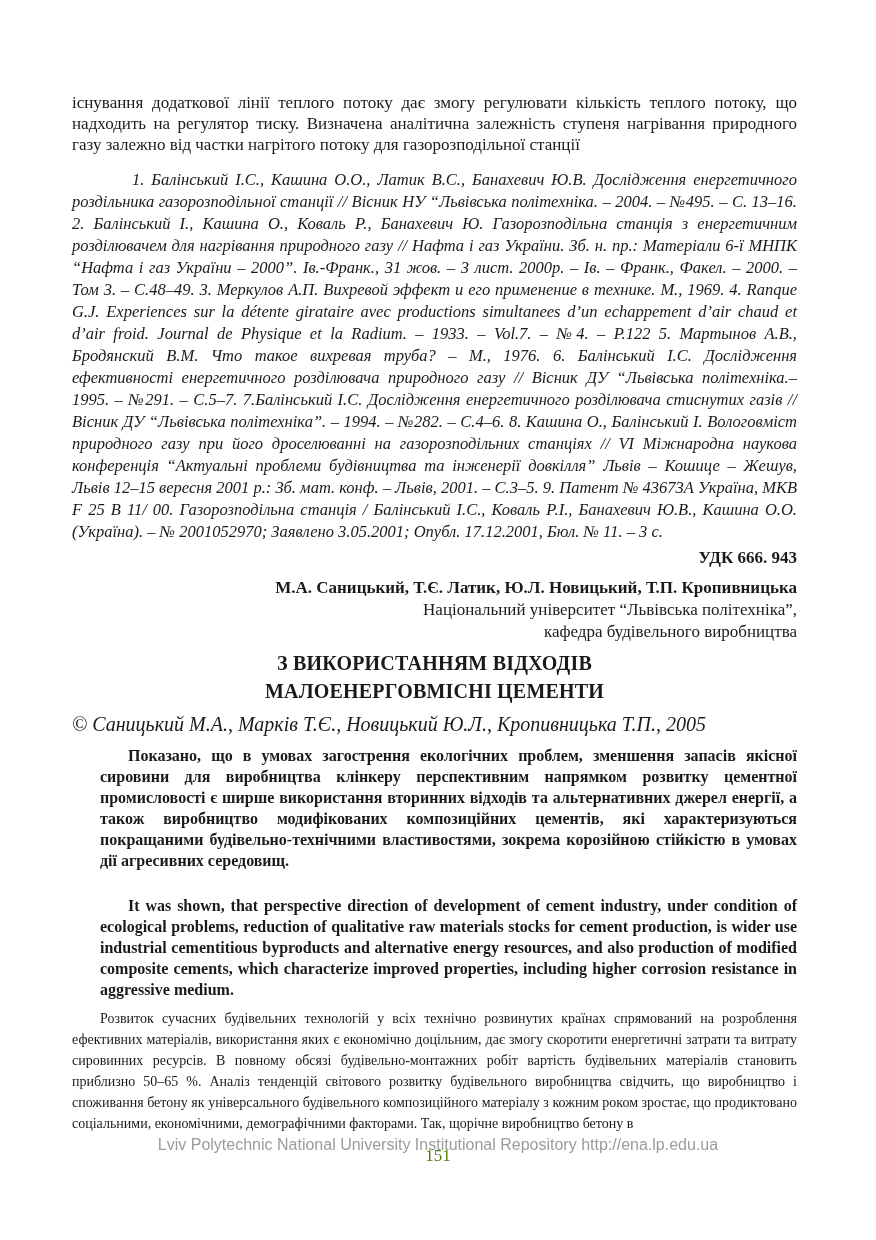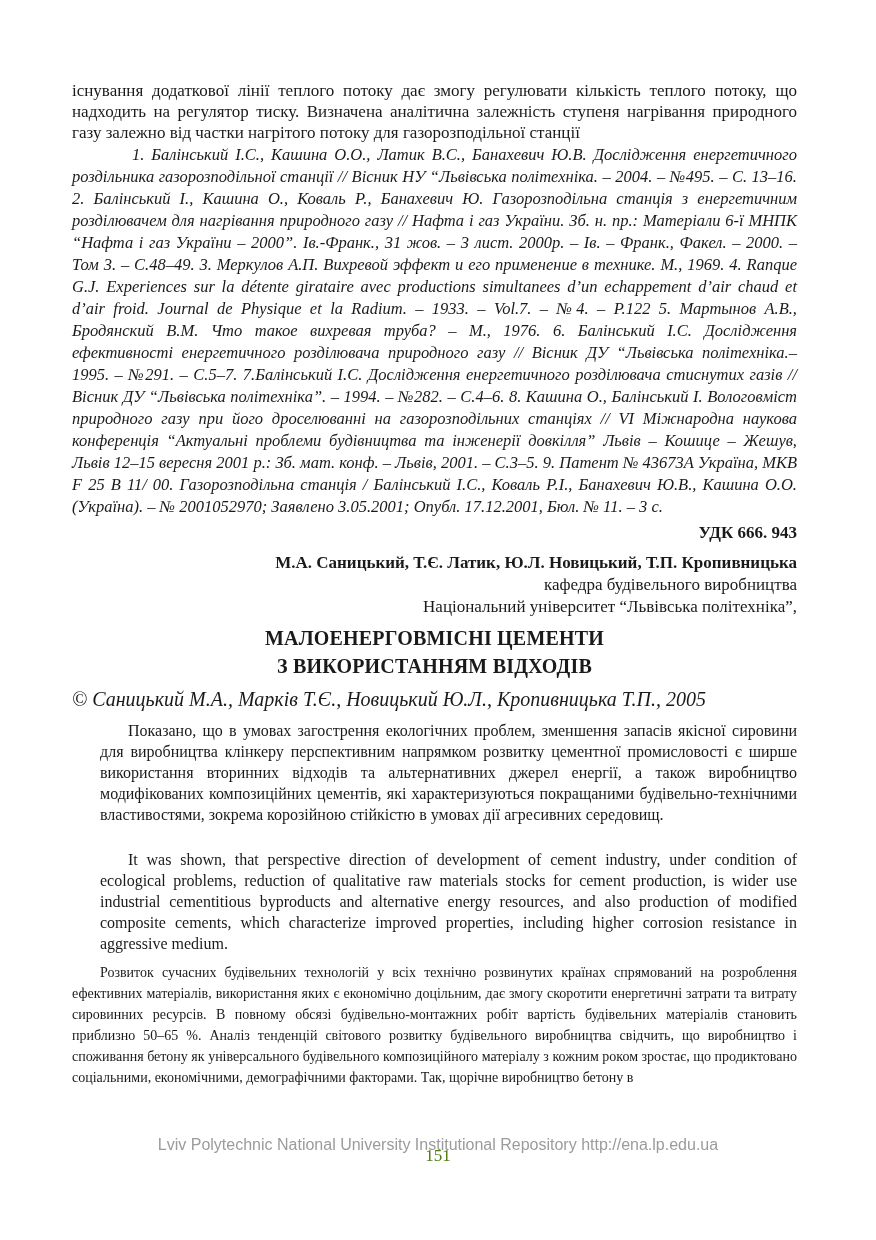--- a/index.html
+++ b/index.html
@@ -8,31 +8,31 @@
     width: 876px;
     height: 1240px;
     background: #ffffff;
     font-family: "Liberation Serif", "DejaVu Serif", serif;
     color: #1a1a1a;
     overflow: hidden;
   }
   .content {
     position: absolute;
     left: 72px;
-    top: 80px;
+    top: 92px;
     width: 725px;
   }
   p, h1 { margin: 0; padding: 0; }
   .cont {
     font-size: 17px;
     line-height: 21px;
     text-align: justify;
   }
   .refs {
-    margin-top: 1px;
+    margin-top: 14px;
     font-style: italic;
     font-size: 16.5px;
     line-height: 22px;
     text-align: justify;
     text-indent: 60px;
   }
   .udc {
     margin-top: 4px;
     font-weight: bold;
     font-size: 17px;
@@ -60,21 +60,21 @@
     letter-spacing: 0.2px;
   }
   .title-line { display: block; }
   .copyright {
     margin-top: 8px;
     font-style: italic;
     font-size: 20px;
     line-height: 22px;
   }
   .abstract {
-    font-weight: normal;
+    font-weight: bold;
     font-size: 16px;
     line-height: 21px;
     text-align: justify;
     margin-left: 28px;
     text-indent: 28px;
   }
   .abstract-uk { margin-top: 10px; }
   .abstract-en { margin-top: 24px; }
   .body-par {
     margin-top: 8px;
@@ -110,27 +110,27 @@
   <div class="content">
 
     <p class="cont">існування додаткової лінії теплого потоку дає змогу регулювати кількість теплого потоку, що надходить на регулятор тиску. Визначена аналітична залежність ступеня нагрівання природного газу залежно від частки нагрітого потоку для газорозподільної станції</p>
 
     <p class="refs">1. Балінський І.С., Кашина О.О., Латик В.С., Банахевич Ю.В. Дослідження енергетичного роздільника газорозподільної станції // Вісник НУ “Львівська політехніка. – 2004. – №495. – С. 13–16. 2. Балінський І., Кашина О., Коваль Р., Банахевич Ю. Газорозподільна станція з енергетичним розділювачем для нагрівання природного газу // Нафта і газ України. Зб. н. пр.: Матеріали 6-ї МНПК “Нафта і газ України – 2000”. Ів.-Франк., 31 жов. – 3 лист. 2000р. – Ів. – Франк., Факел. – 2000. – Том 3. – С.48–49. 3. Меркулов А.П. Вихревой эффект и его применение в технике. М., 1969. 4. Ranque G.J. Experiences sur la détente girataire avec productions simultanees d’un echappement d’air chaud et d’air froid. Journal de Physique et la Radium. – 1933. – Vol.7. – №4. – P.122 5. Мартынов А.В., Бродянский В.М. Что такое вихревая труба? – М., 1976. 6. Балінський І.С. Дослідження ефективності енергетичного розділювача природного газу // Вісник ДУ “Львівська політехніка.– 1995. – №291. – С.5–7. 7.Балінський І.С. Дослідження енергетичного розділювача стиснутих газів // Вісник ДУ “Львівська політехніка”. – 1994. – №282. – С.4–6. 8. Кашина О., Балінський І. Вологовміст природного газу при його дроселюванні на газорозподільних станціях // VI Міжнародна наукова конференція “Актуальні проблеми будівництва та інженерії довкілля” Львів – Кошице – Жешув, Львів 12–15 вересня 2001 р.: Зб. мат. конф. – Львів, 2001. – С.3–5. 9. Патент № 43673А Україна, МКВ F 25 В 11/ 00. Газорозподільна станція / Балінський І.С., Коваль Р.І., Банахевич Ю.В., Кашина О.О. (Україна). – № 2001052970; Заявлено 3.05.2001; Опубл. 17.12.2001, Бюл. № 11. – 3 с.</p>
 
     <p class="udc">УДК 666. 943</p>
 
     <div class="authors-block">
       <p class="authors">М.А. Саницький, Т.Є. Латик, Ю.Л. Новицький, Т.П. Кропивницька</p>
+      <p class="affil">Національний університет “Львівська політехніка”,</p>
       <p class="affil">кафедра будівельного виробництва</p>
-      <p class="affil">Національний університет “Львівська політехніка”,</p>
     </div>
 
     <h1 class="title">
+      <span class="title-line">З ВИКОРИСТАННЯМ ВІДХОДІВ</span>
       <span class="title-line">МАЛОЕНЕРГОВМІСНІ ЦЕМЕНТИ</span>
-      <span class="title-line">З ВИКОРИСТАННЯМ ВІДХОДІВ</span>
     </h1>
 
     <p class="copyright">© Саницький М.А., Марків Т.Є., Новицький Ю.Л., Кропивницька Т.П., 2005</p>
 
     <p class="abstract abstract-uk">Показано, що в умовах загострення екологічних проблем, зменшення запасів якісної сировини для виробництва клінкеру перспективним напрямком розвитку цементної промисловості є ширше використання вторинних відходів та альтернативних джерел енергії, а також виробництво модифікованих композиційних цементів, які характеризуються покращаними будівельно-технічними властивостями, зокрема корозійною стійкістю в умовах дії агресивних середовищ.</p>
 
     <p class="abstract abstract-en">It was shown, that perspective direction of development of cement industry, under condition of ecological problems, reduction of qualitative raw materials stocks for cement production, is wider use industrial cementitious byproducts and alternative energy resources, and also production of modified composite cements, which characterize improved properties, including higher corrosion resistance in aggressive medium.</p>
 
     <p class="body-par">Розвиток сучасних будівельних технологій у всіх технічно розвинутих країнах спрямований на розроблення ефективних матеріалів, використання яких є економічно доцільним, дає змогу скоротити енергетичні затрати та витрату сировинних ресурсів. В повному обсязі будівельно-монтажних робіт вартість будівельних матеріалів становить приблизно 50–65 %. Аналіз тенденцій світового розвитку будівельного виробництва свідчить, що виробництво і споживання бетону як універсального будівельного композиційного матеріалу з кожним роком зростає, що продиктовано соціальними, економічними, демографічними факторами. Так, щорічне виробництво бетону в</p>
   </div>

